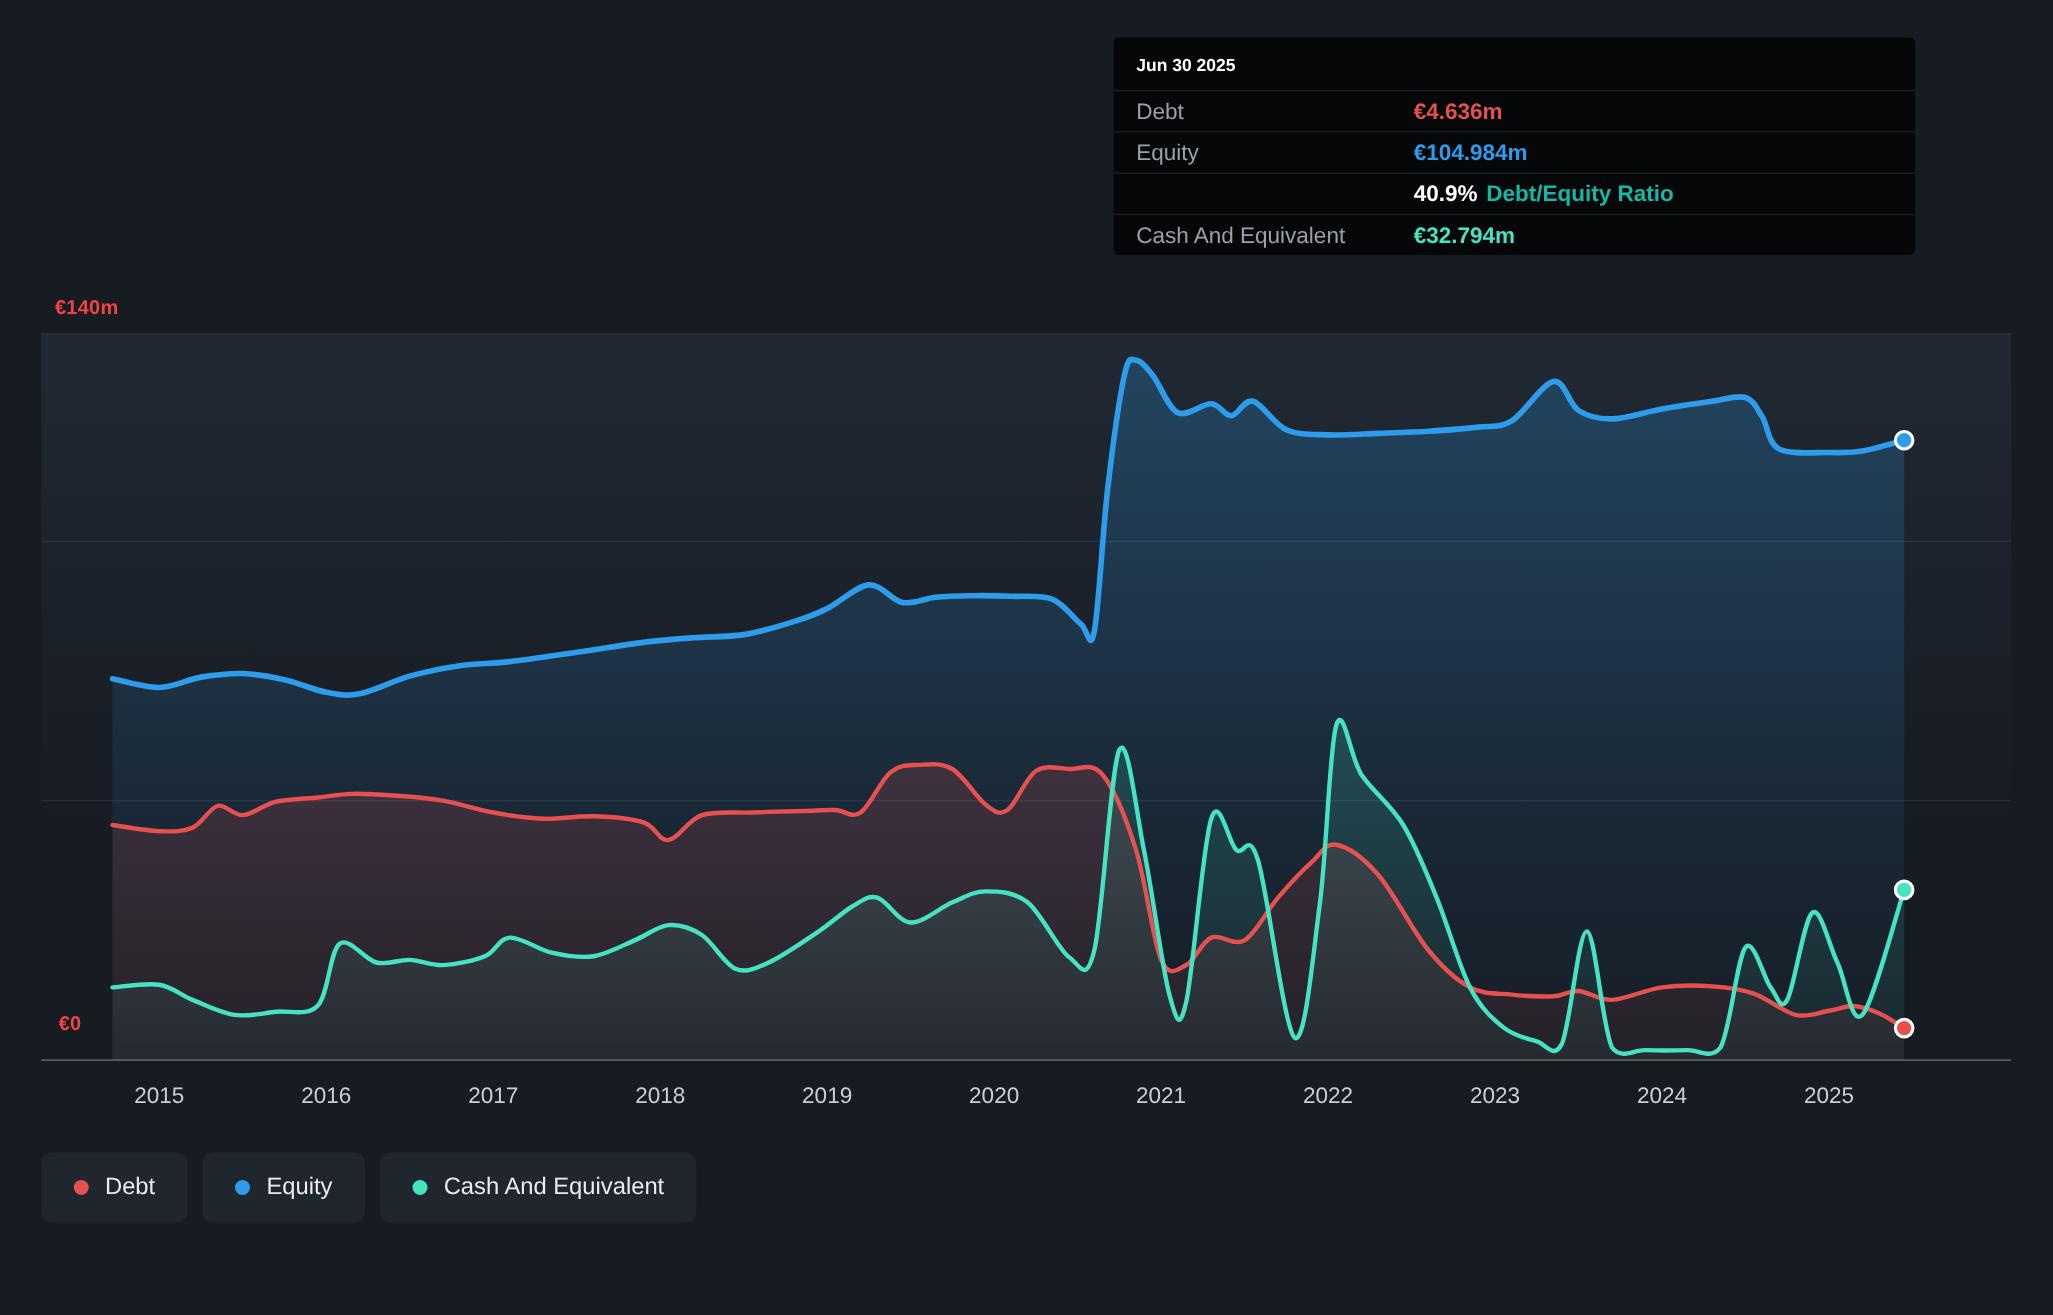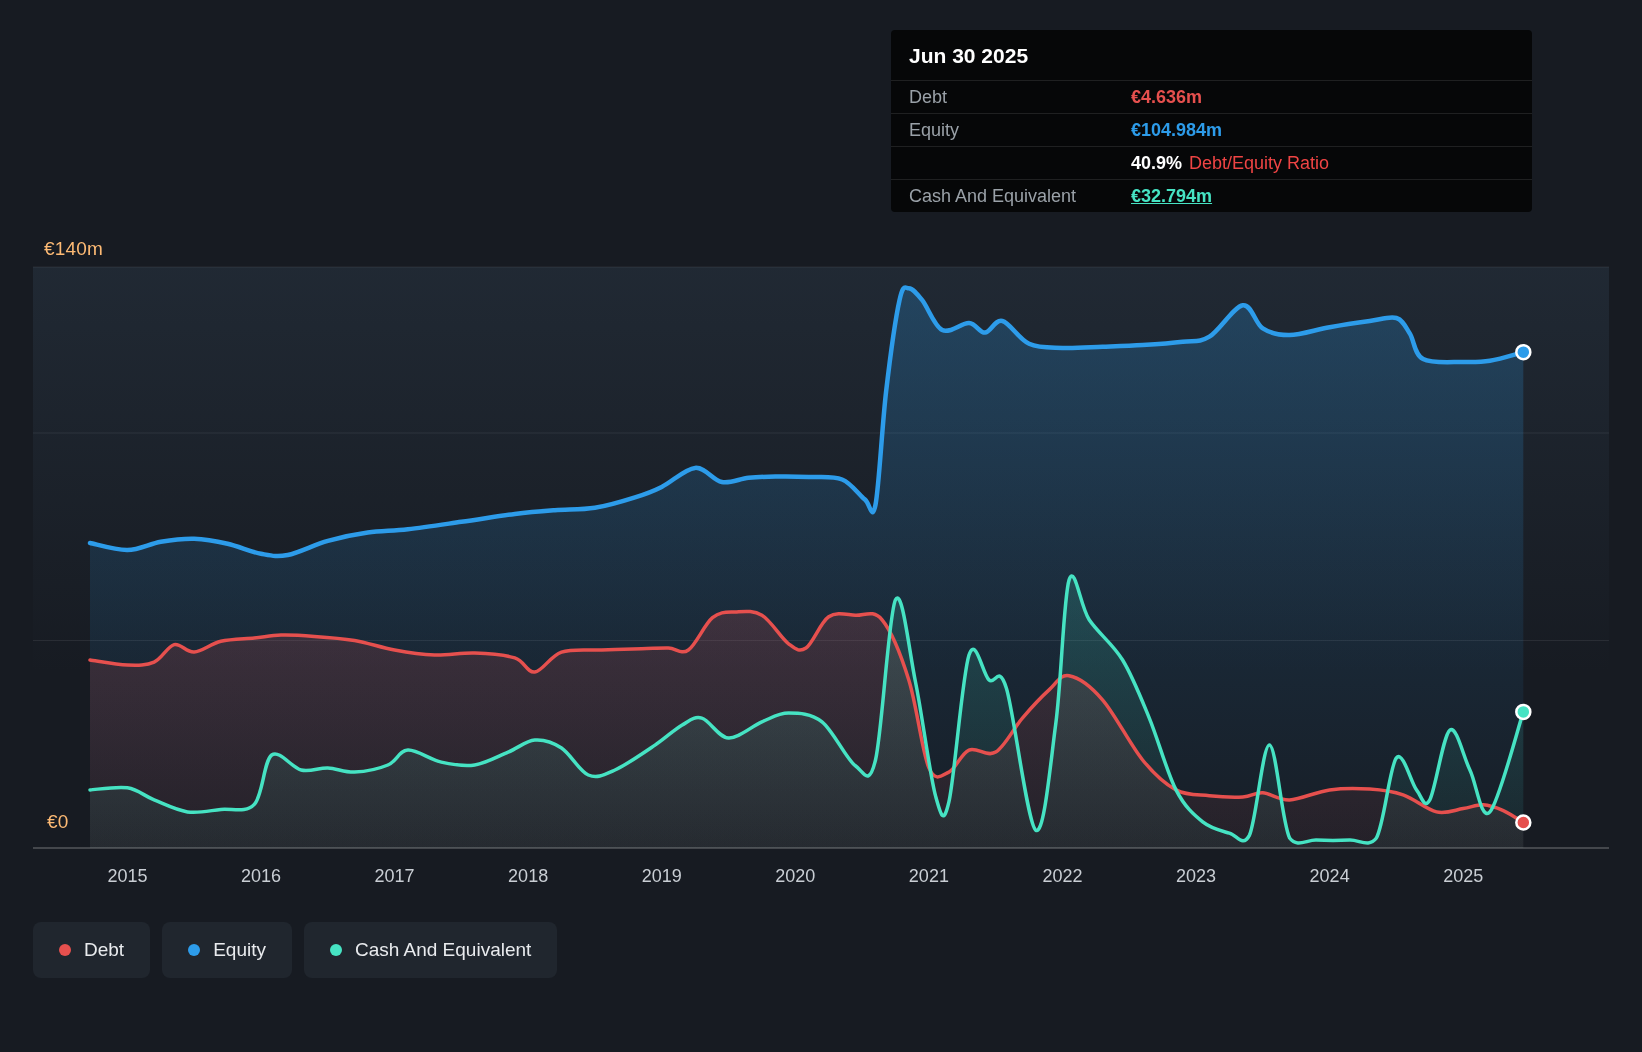--- a/index.html
+++ b/index.html
@@ -12,43 +12,43 @@
   }
   .stage {
     position: relative;
     width: 1642px; height: 1052px;
     background: #171b22;
   }
   #chart-svg { position: absolute; left: 0; top: 0; }
 
   .ylabel {
     position: absolute;
-    font-size: 19px; font-weight: 400; color: #fdba74;
+    font-size: 16px; font-weight: 700; color: #ef4444;
     letter-spacing: 0.2px;
   }
   .ylabel.top  { left: 44px; top: 238px; }
   .ylabel.zero { left: 47px; top: 811px; }
 
   
   .tooltip {
     position: absolute; left: 891px; top: 30px; width: 641px;
     background: #060708; border-radius: 4px;
     color: #fff; z-index: 5;
   }
-  .tt-title { padding: 14px 18px 12px; font-size: 21px; font-weight: 700; }
+  .tt-title { padding: 14px 18px 12px; font-size: 14px; font-weight: 700; }
   .tt-row {
     display: flex; align-items: center;
     height: 33px; padding: 0 18px;
     border-top: 1px solid rgba(255,255,255,0.10);
     font-size: 18px;
   }
   .tt-label { width: 222px; color: #9aa1a8; flex-shrink: 0; }
   .tt-value { font-weight: 700; }
   .ratio-strong { color: #ffffff; font-weight: 700; }
-  .ratio-rest   { color: #ef4444; font-weight: 400; margin-left: 7px; }
+  .ratio-rest   { color: #14b8a6; font-weight: 700; margin-left: 7px; }
 
   
   .legend { position: absolute; left: 33px; top: 922px; display: flex; gap: 12px; z-index: 4; }
   .chip {
     display: flex; align-items: center; gap: 13px;
     height: 56px; padding: 0 26px;
     background: #20262e; border-radius: 8px;
     font-size: 19px; color: #e9ebee; cursor: pointer;
     user-select: none;
   }
@@ -132,21 +132,21 @@
       <span class="tt-value" style="color: rgb(45, 156, 234);">€104.984m</span>
     </div>
     <div class="tt-row">
       <span class="tt-label"></span>
       <span class="tt-value">
         <span class="ratio-strong">40.9%</span><span class="ratio-rest">Debt/Equity Ratio</span>
       </span>
     </div>
     <div class="tt-row">
       <span class="tt-label">Cash And Equivalent</span>
-      <span class="tt-value" style="color: rgb(70, 227, 195); text-decoration: underline;">€32.794m</span>
+      <span class="tt-value" style="color: rgb(70, 227, 195);">€32.794m</span>
     </div>
   </div>
 
   <div class="legend">
     <div class="chip">
       <span class="dot" style="background-color: rgb(230, 80, 78);"></span>
       <span>Debt</span>
     </div>
     <div class="chip">
       <span class="dot" style="background-color: rgb(45, 156, 234);"></span>

